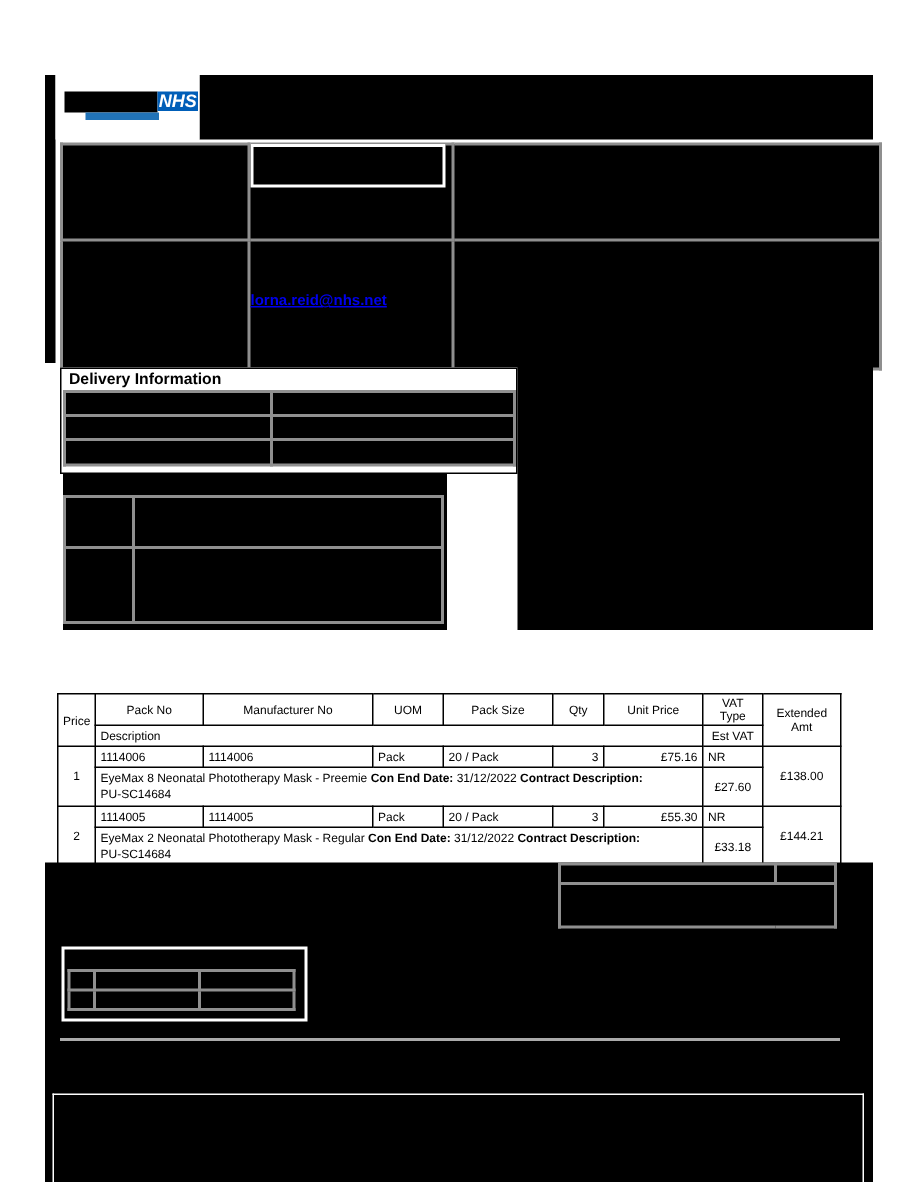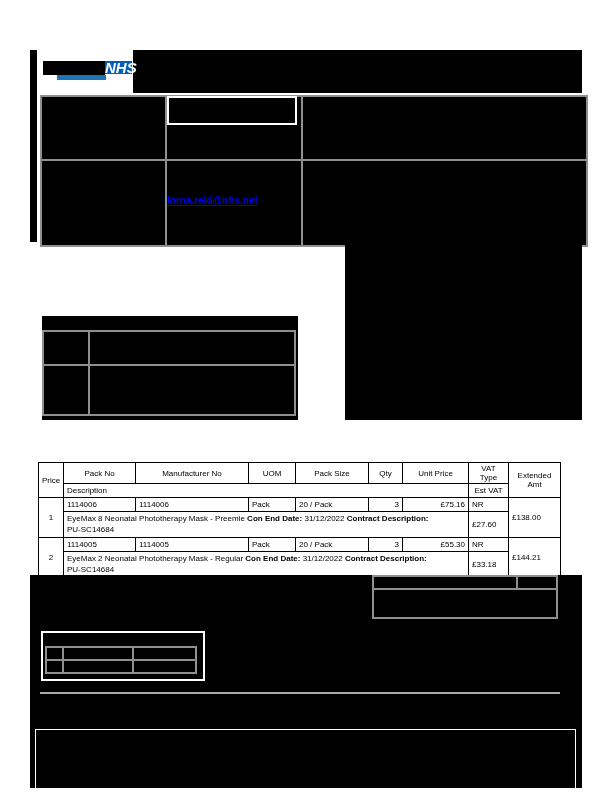--- a/index.html
+++ b/index.html
@@ -10,21 +10,21 @@
   .abs { position:absolute; }
 
   
   .left-bar  { left:30px; top:50px; width:7px; height:192px; background:#000; }
   .top-band  { left:133px; top:50px; width:449px; height:43px; background:#000; }
   .logo-panel{ left:37px; top:50px; width:96px; height:43px; background:#fff; }
   .logo-redact { position:absolute; left:6px; top:11px; width:62px; height:14px; background:#000; }
   .nhs-box {
     position:absolute; left:68px; top:11px; width:27px; height:13px;
     background:#005EB8; color:#fff; font-weight:bold; font-style:italic;
-    font-size:15px; line-height:13px; text-align:center;
+    font-size:12px; line-height:13px; text-align:center;
   }
   .logo-strip { position:absolute; left:20px; top:25px; width:49px; height:5px; background:#2173b8; }
 
   
   table.redact { border-collapse:collapse; }
   table.redact td { background:#000; border:2px solid #8f8f8f; padding:0; }
   .hdr-table { left:40px; top:95px; }
 
   .white-box {
     left:167px; top:96px; width:126px; height:25px;
@@ -54,21 +54,21 @@
   .items-table .c-line { width:25px; }
   .items-table .c-item { width:72px; }
   .items-table .c-manu { width:113px; }
   .items-table .c-uom  { width:47px; }
   .items-table .c-pack { width:73px; }
   .items-table .c-qty  { width:34px; }
   .items-table .c-price{ width:66px; }
   .items-table .c-vat  { width:40px; }
   .items-table .c-ext  { width:52px; }
   .items-table td.num { text-align:right; }
-  .items-table td.mid { vertical-align:middle; text-align:left; }
+  .items-table td.mid { vertical-align:middle; text-align:center; }
   .items-table th.left { text-align:left;margin-top:43px; }
   .items-table .desc-cell { line-height:1.3; }
   .items-table .desc-cell .block { display:block; }
   .items-table .line-cell { text-align:center; vertical-align:middle; }
 
   
   .bottom-black { left:30px; top:575px; width:552px; height:213px; background:#000; }
   .totals-table { left:372px; top:575px; }
   .small-box {
     left:41px; top:631px; width:160px; height:46px;
@@ -104,20 +104,39 @@
     <tr>
       <td style="height:84px"></td>
       <td></td>
       <td></td>
     </tr>
   </tbody>
     </table>
   <div class="abs white-box"></div>
   <a class="abs email-link">lorna.reid@nhs.net</a>
 
+  <div class="section delivery-section">
+    <div class="section-title">Delivery Information</div>
+    <table class="redact" style="margin-left:1px">
+      <tbody>
+          <tr>
+            <td style="width:136px;height:14px"></td>
+            <td style="width:161px"></td>
+          </tr>
+      <tr>
+            <td style="height:14px"></td>
+            <td></td>
+          </tr>
+      <tr>
+            <td style="height:15px"></td>
+            <td></td>
+          </tr>
+    </tbody>
+      </table>
+  </div>
 
   <div class="abs right-black-block"></div>
 
   <div class="abs left-black-block"></div>
   <table class="abs redact inner-grid">
     <tbody>
         <tr>
           <td style="width:44px;height:32px"></td>
           <td style="width:204px"></td>
         </tr>

